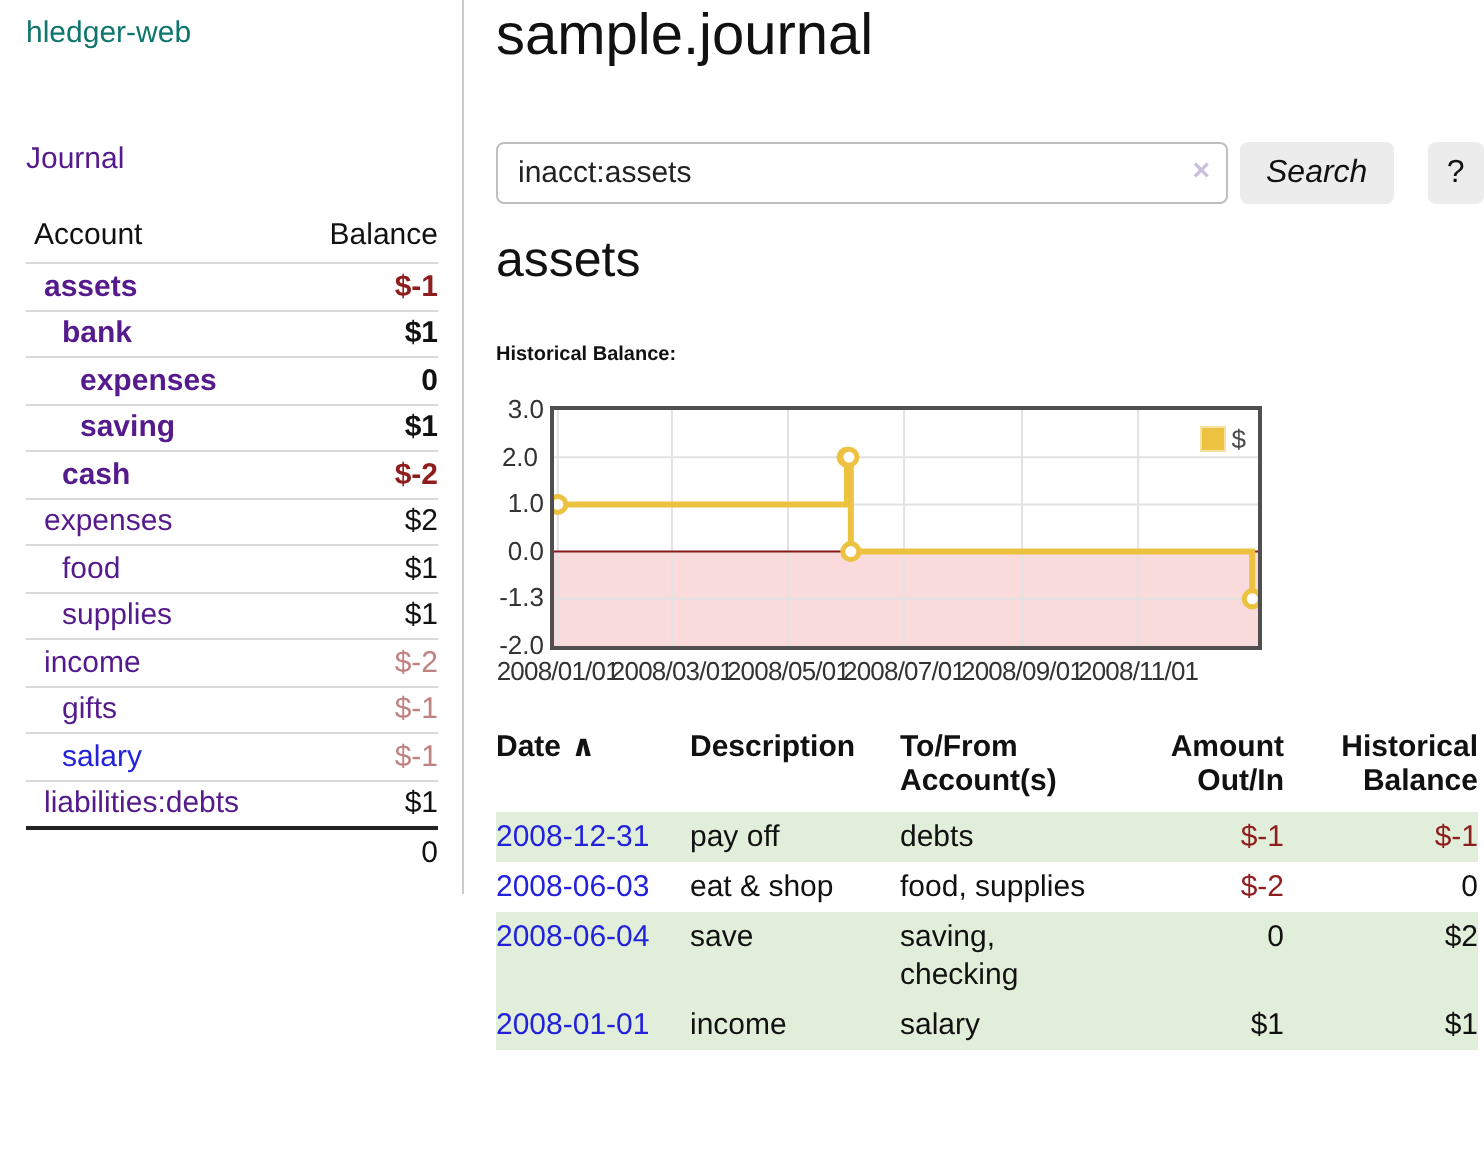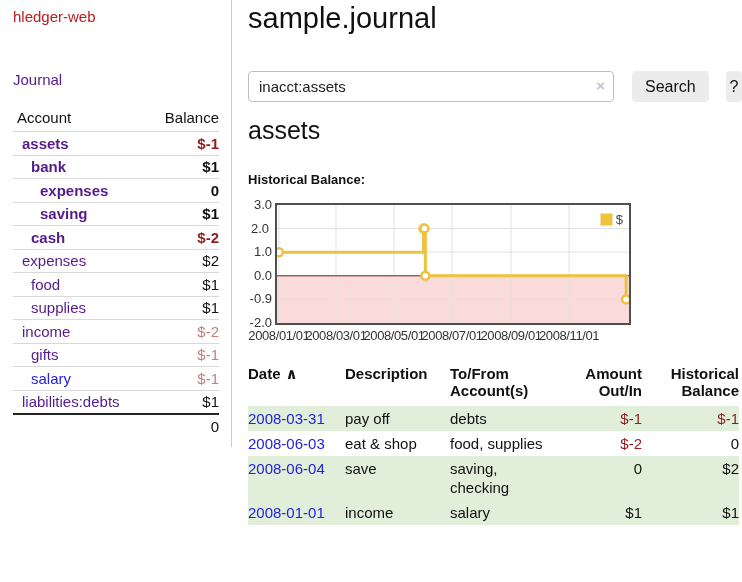--- a/index.html
+++ b/index.html
@@ -3,21 +3,21 @@
 <meta charset="utf-8">
 <style>
   * { box-sizing: border-box; margin: 0; padding: 0; }
   html,body { background: #fff; }
   body { font-family: "Liberation Sans", "DejaVu Sans", sans-serif; color: #111; }
   .screen { position: relative; width: 742px; height: 582px; background: #fff; overflow: hidden; }
 
   
   .sidebar { position: absolute; left: 0; top: 0; width: 232px; height: 447px;
              border-right: 1px solid #ccc; font-size: 15px; }
-  .brand { display: block; margin: 8px 0 0 13px; color: #b91c1c; text-decoration: none; }
+  .brand { display: block; margin: 8px 0 0 13px; color: #0f766e; text-decoration: none; }
   .nav-journal { display: block; margin: 46px 0 0 13px; color: #551a8b; text-decoration: none; }
   .stable { margin: 17px 0 0 13px; width: 206px; }
   .shead { display: flex; justify-content: space-between; padding: 4px 0 5px 4px; }
   .srow { display: flex; justify-content: space-between; align-items: center;
           border-top: 1px solid #d9d9d9; height: 23.5px; }
   .srow .acct { color: #551a8b; text-decoration: none; white-space: nowrap; }
   .srow .acct.blue { color: #2222dd; }
   .srow .bal { text-align: right; }
   .srow.b .acct, .srow.b .bal { font-weight: bold; }
   .bal.negative-strong { color: #8f1d1d; }
@@ -31,25 +31,25 @@
   .search-row { position: absolute; top: 71px; left: 0; width: 494px; height: 17px;
                 display: flex; align-items: stretch; }
   .search-box { position: relative; width: 366px; }
   .search-box input { width: 366px; height: 31px; border: 1px solid #bfbfbf; border-radius: 4px;
                       padding: 4px 28px 4px 10px; font-size: 15px; color: #222;
                       font-family: inherit; outline: none; }
   .clear-x { position: absolute; right: 9px; top: 7px; color: #c9bedc; font-weight: bold;
              font-size: 15px; cursor: pointer; line-height: 16px; }
   .btn { height: 31px; background: #ececec; border: 0; border-radius: 4px; color: #111;
          font-size: 16px; font-family: inherit; cursor: pointer; }
-  .btn-search { margin-left: 18px; padding: 0 13px; }
+  .btn-search { margin-left: 6px; padding: 0 13px; font-style: italic; }
   .btn-help { margin-left: 17px; width: 34px; }
 
   .account-heading { position: absolute; top: 116px; left: 0; font-size: 25px; font-weight: 400; }
-  .hist-label { position: absolute; top: 172px; left: 0; font-size: 13px; font-weight: bold; }
+  .hist-label { position: absolute; top: 172px; left: 0; font-size: 10px; font-weight: bold; }
 
   
   .chart { position: absolute; top: 198px; left: 0; width: 494px; height: 148px; }
   .plot { position: absolute; left: 27px; top: 5px; width: 356px; height: 122px;
           border: 2px solid #4f4f4f; background: #fff; }
   .plot svg { position: absolute; left: 0; top: 0; }
   .ylab { position: absolute; left: 0; width: 24px; text-align: right; font-size: 13px; color: #333; }
   .xlab { position: absolute; top: 130px; transform: translateX(-50%); white-space: nowrap;
           font-size: 13px; letter-spacing: -0.4px; color: #333; }
   .legend { position: absolute; right: 4px; top: 6px; display: flex; align-items: center;
@@ -185,21 +185,21 @@
           </svg>
         <div class="legend">
           <span class="swatch" id="legend-swatch" style="background: rgb(237, 194, 64);"></span>
           <span class="lbl" id="legend-label">$</span>
         </div>
       </div>
     <span class="ylab" style="top: -1px;">3.0</span>
         <span class="ylab" style="top: 22.6px; text-align: center;">2.0</span>
         <span class="ylab" style="top: 46.2px;">1.0</span>
         <span class="ylab" style="top: 69.8px;">0.0</span>
-        <span class="ylab" style="top: 93.4px;">-0.9</span>
+        <span class="ylab" style="top: 93.4px;">-1.3</span>
         <span class="ylab" style="top: 117px;">-2.0</span>
         <span class="xlab" style="left: 30.9027px;">2008/01/01</span>
         <span class="xlab" style="left: 87.9838px;">2008/03/01</span>
         <span class="xlab" style="left: 146.016px;">2008/05/01</span>
         <span class="xlab" style="left: 204.049px;">2008/07/01</span>
         <span class="xlab" style="left: 263.032px;">2008/09/01</span>
         <span class="xlab" style="left: 321.065px;">2008/11/01</span>
       </div>
 
     <table class="register">
@@ -216,21 +216,21 @@
             <span>Date</span><span class="sort-arrow">∧</span>
           </th>
           <th>Description</th>
           <th>To/From Account(s)</th>
           <th class="num">Amount Out/In</th>
           <th class="num">Historical Balance</th>
         </tr>
       </thead>
       <tbody id="reg-rows">
           <tr class="odd">
-            <td><a href="#">2008-03-31</a></td>
+            <td><a href="#">2008-12-31</a></td>
             <td>pay off</td>
             <td>debts</td>
             <td class="num neg">$-1</td>
             <td class="num neg">$-1</td>
           </tr>
           <tr>
             <td><a href="#">2008-06-03</a></td>
             <td>eat &amp; shop</td>
             <td>food, supplies</td>
             <td class="num neg">$-2</td>

